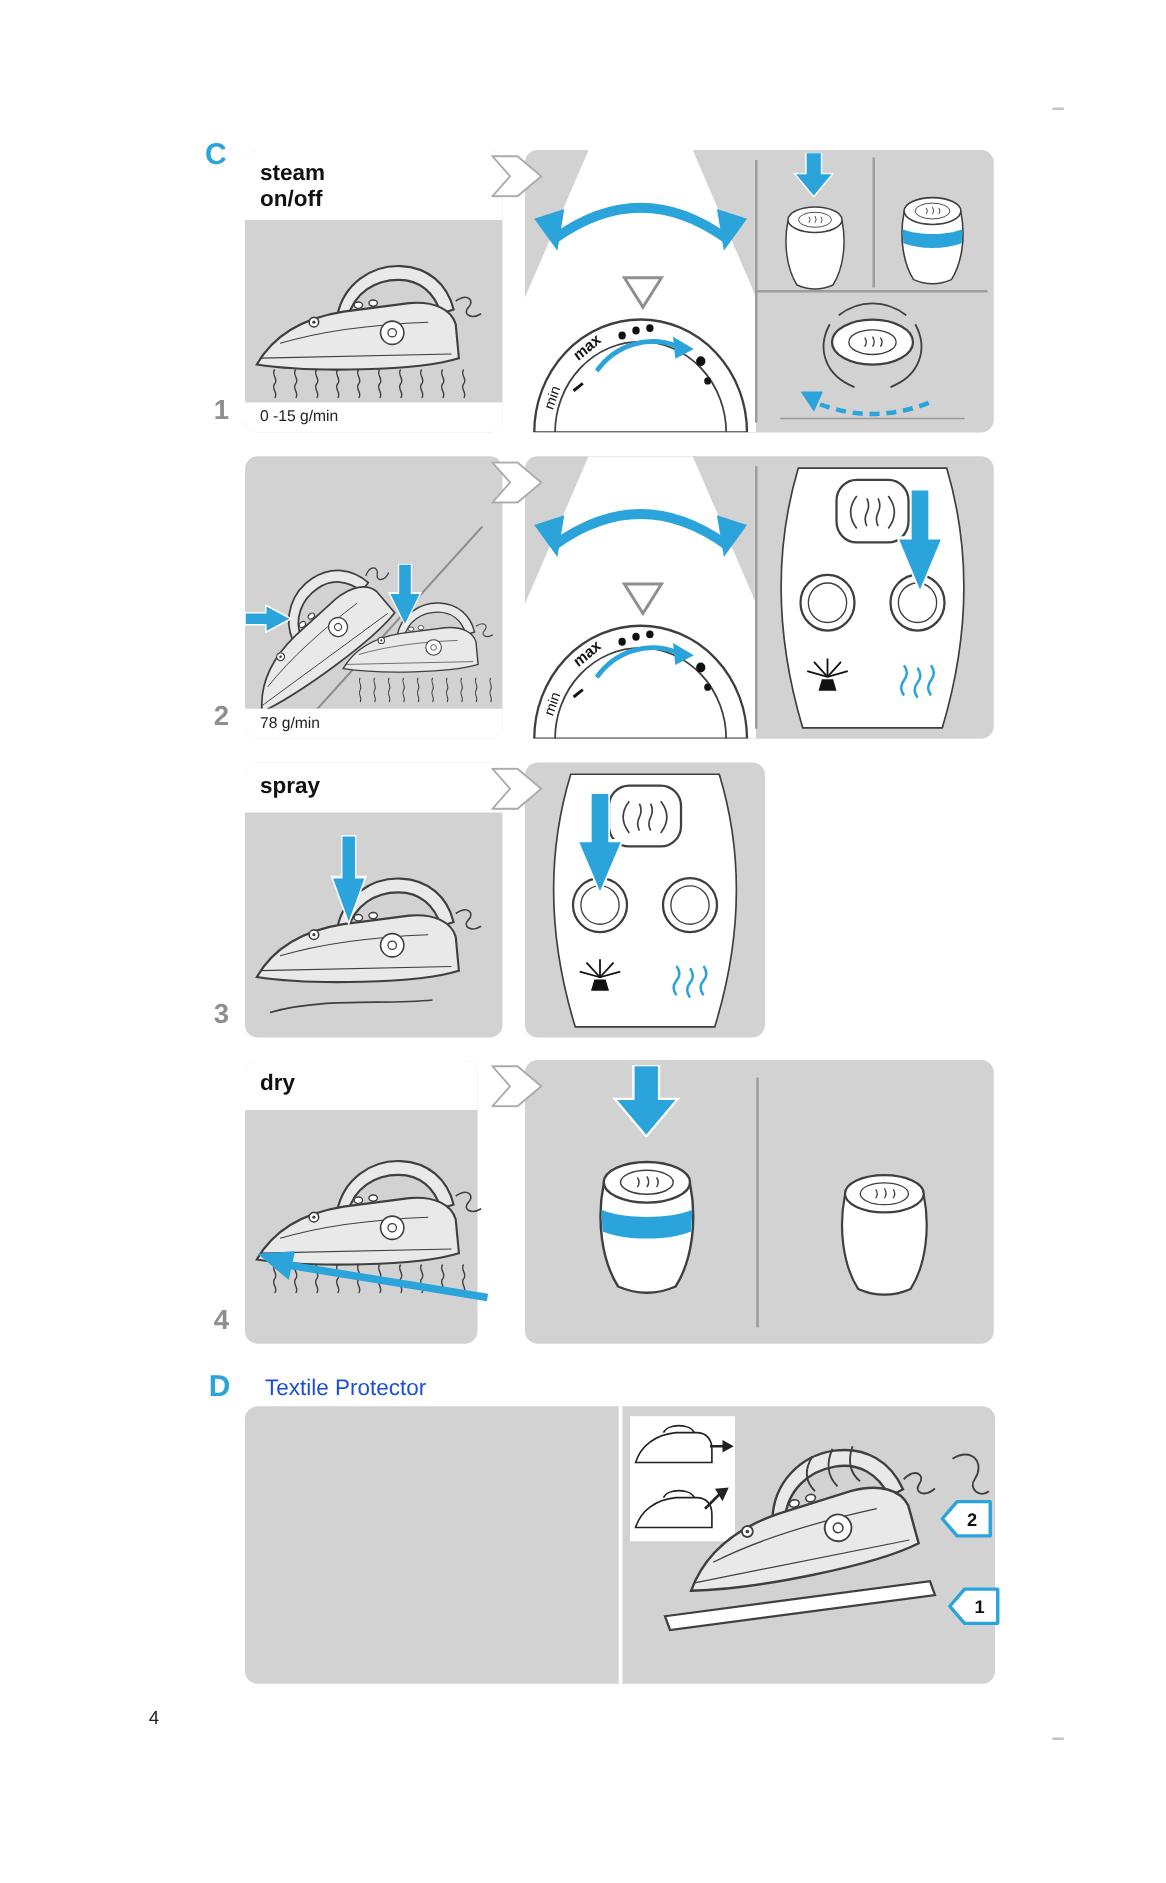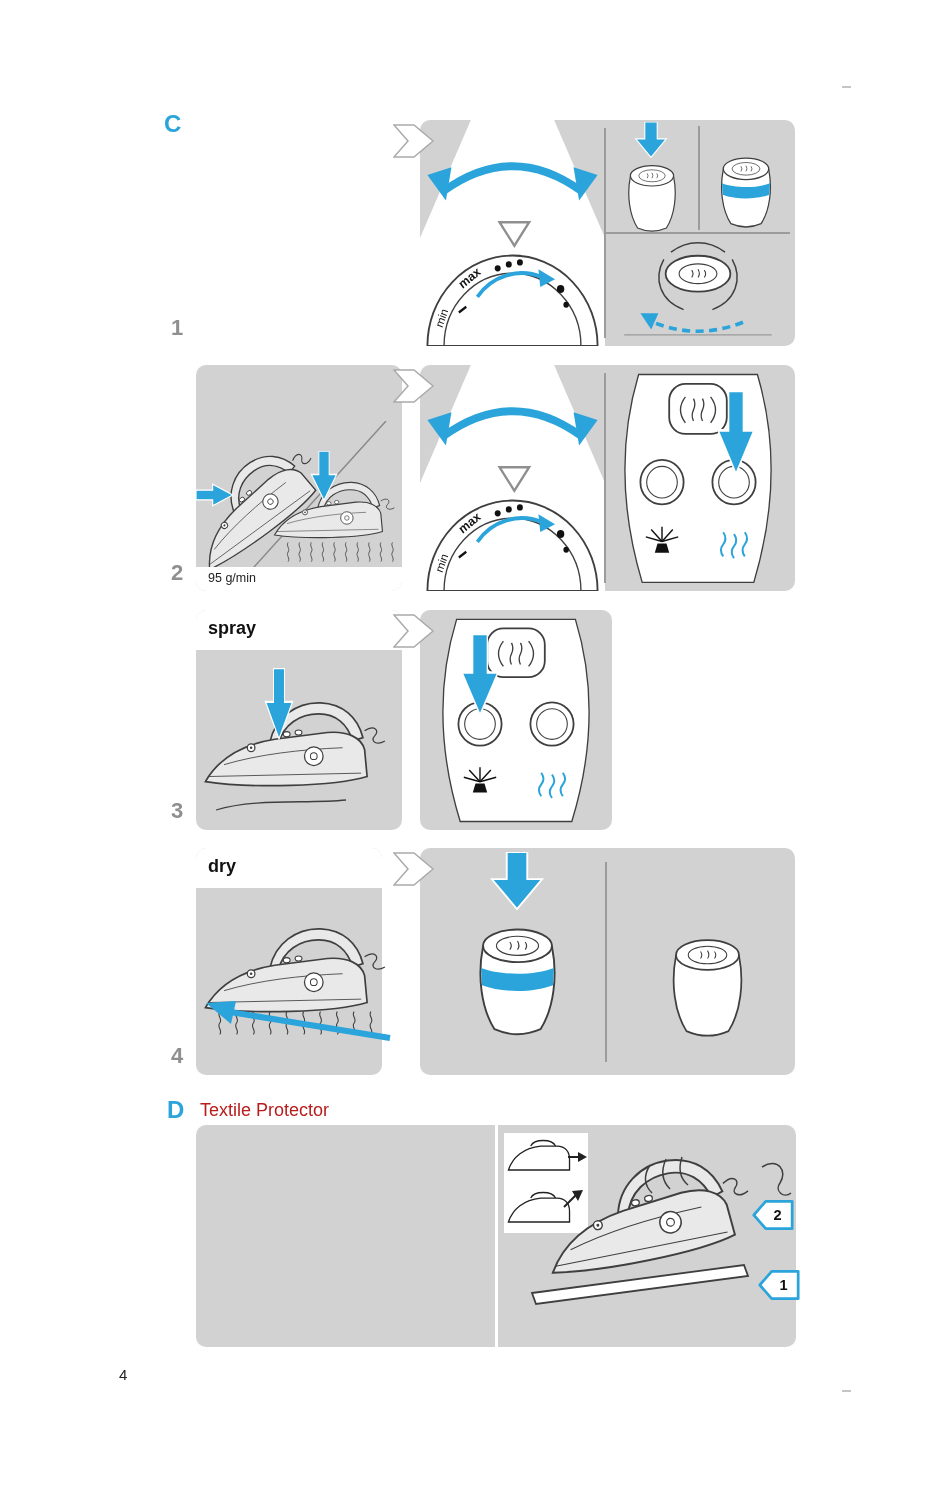--- a/index.html
+++ b/index.html
@@ -9,21 +9,21 @@
   svg{display:block;}
   .panel{position:absolute;background:#d2d2d2;border-radius:10px;}
   .titleband{position:absolute;left:0;top:0;right:0;background:#fff;border-radius:10px 10px 0 0;
              box-sizing:border-box;padding:8px 0 0 12px;}
   .title{font-size:18px;font-weight:bold;line-height:21px;color:#111;}
   .captionband{position:absolute;left:0;bottom:0;right:0;height:24px;background:#fff;
                border-radius:0 0 10px 10px;box-sizing:border-box;padding:4px 0 0 12px;
                font-size:12.5px;color:#222;}
   .rownum{position:absolute;font-size:22px;font-weight:bold;color:#8f8f8f;}
   .seclabel{position:absolute;font-size:24px;font-weight:bold;color:#2AA4DB;}
-  .dtitle{position:absolute;font-size:18px;color:#b91c1c;}
+  .dtitle{position:absolute;font-size:18px;color:#1d4ed8;margin-left:12px;}
   .divider-v{position:absolute;width:1.5px;background:#9c9c9c;}
   .divider-h{position:absolute;height:1.5px;background:#9c9c9c;}
   .inset{position:absolute;background:#fff;}
   .pagenum{position:absolute;font-size:15px;color:#222;}
   .tickmark{position:absolute;width:9px;height:2px;background:#c4c4c4;}
 </style>
 </head>
 <body>
 
 <div class="page">
@@ -129,20 +129,33 @@
         <path d="M30,11 C34,2 56,2 60,11" fill="none" stroke="#222" stroke-width="1.6"></path>
       </symbol>
 
     </defs>
   </svg>
 
   <div class="seclabel" style="left:164px;top:110px">C</div>
 
   <div class="rownum" style="left:171px;top:315px">1</div>
 
+  <div class="panel" style="left:196px;top:120px;width:206px;height:226px">
+    <div class="titleband" style="height:56px">
+      <div class="title">
+        <span>steam</span><br>
+        <span>on/off</span>
+      </div>
+    </div>
+    <svg class="abs" style="left:0;top:56px" width="206" height="146" viewBox="0 0 206 146">
+      <use href="#sym-iron" x="2" y="14" width="196" height="127"></use>
+      <use href="#sym-steam" x="12" y="118" width="168" height="26"></use>
+    </svg>
+    <div class="captionband">0 -15 g/min</div>
+  </div>
 
   <svg class="abs" style="left:393px;top:124px;z-index:5" width="42" height="34" viewBox="0 0 42 34">
     <polygon points="1,1 21,1 40,17 21,33 1,33 15,17" fill="#fff" stroke="#ababab" stroke-width="1.5"></polygon>
   </svg>
 
   <div class="panel" style="left:420px;top:120px;width:375px;height:226px">
     <svg class="abs" style="left:0;top:0" width="185" height="226">
       <use href="#sym-dial" width="185" height="226"></use>
     </svg>
     <div class="divider-v" style="left:184px;top:8px;height:210px"></div>
@@ -168,21 +181,21 @@
     <svg class="abs" style="left:0;top:56px" width="206" height="146" viewBox="0 0 206 146">
       <line x1="190" y1="0" x2="58" y2="146" stroke="#8a8a8a" stroke-width="1.5"></line>
       <g transform="rotate(-35 55 73)">
         <use href="#sym-iron" x="-28" y="28" width="160" height="104"></use>
       </g>
       <use href="#sym-arrow-right" x="0" y="62" width="38" height="24"></use>
       <use href="#sym-iron" x="74" y="46" width="130" height="85"></use>
       <use href="#sym-steam" x="84" y="120" width="116" height="22"></use>
       <use href="#sym-arrow-down" x="114" y="30" width="28" height="50"></use>
     </svg>
-    <div class="captionband">95 g/min</div>
+    <div class="captionband">78 g/min</div>
   </div>
 
   <svg class="abs" style="left:393px;top:369px;z-index:5" width="42" height="34" viewBox="0 0 42 34">
     <polygon points="1,1 21,1 40,17 21,33 1,33 15,17" fill="#fff" stroke="#ababab" stroke-width="1.5"></polygon>
   </svg>
 
   <div class="panel" style="left:420px;top:365px;width:375px;height:226px">
     <svg class="abs" style="left:0;top:0" width="185" height="226">
       <use href="#sym-dial" width="185" height="226"></use>
     </svg>

